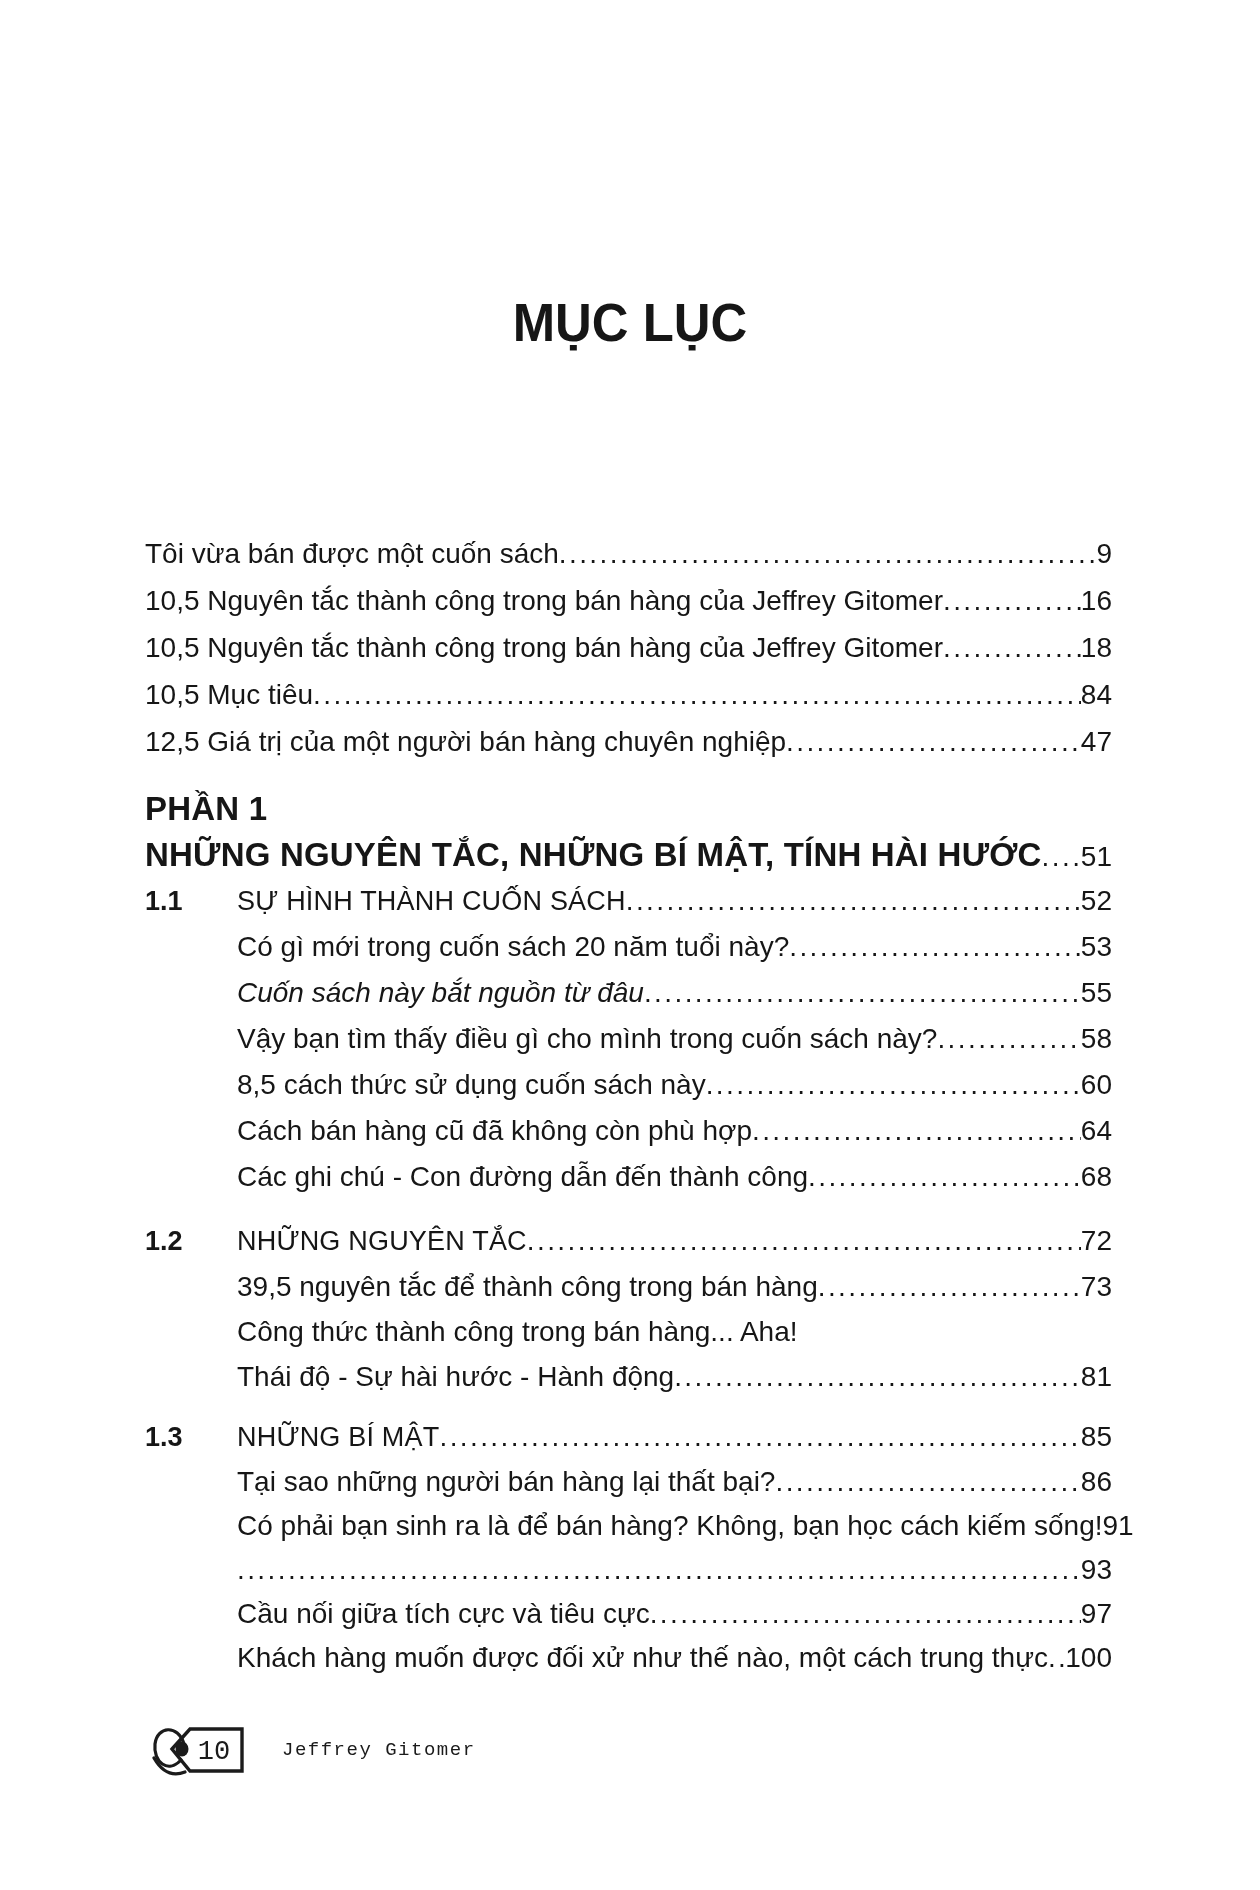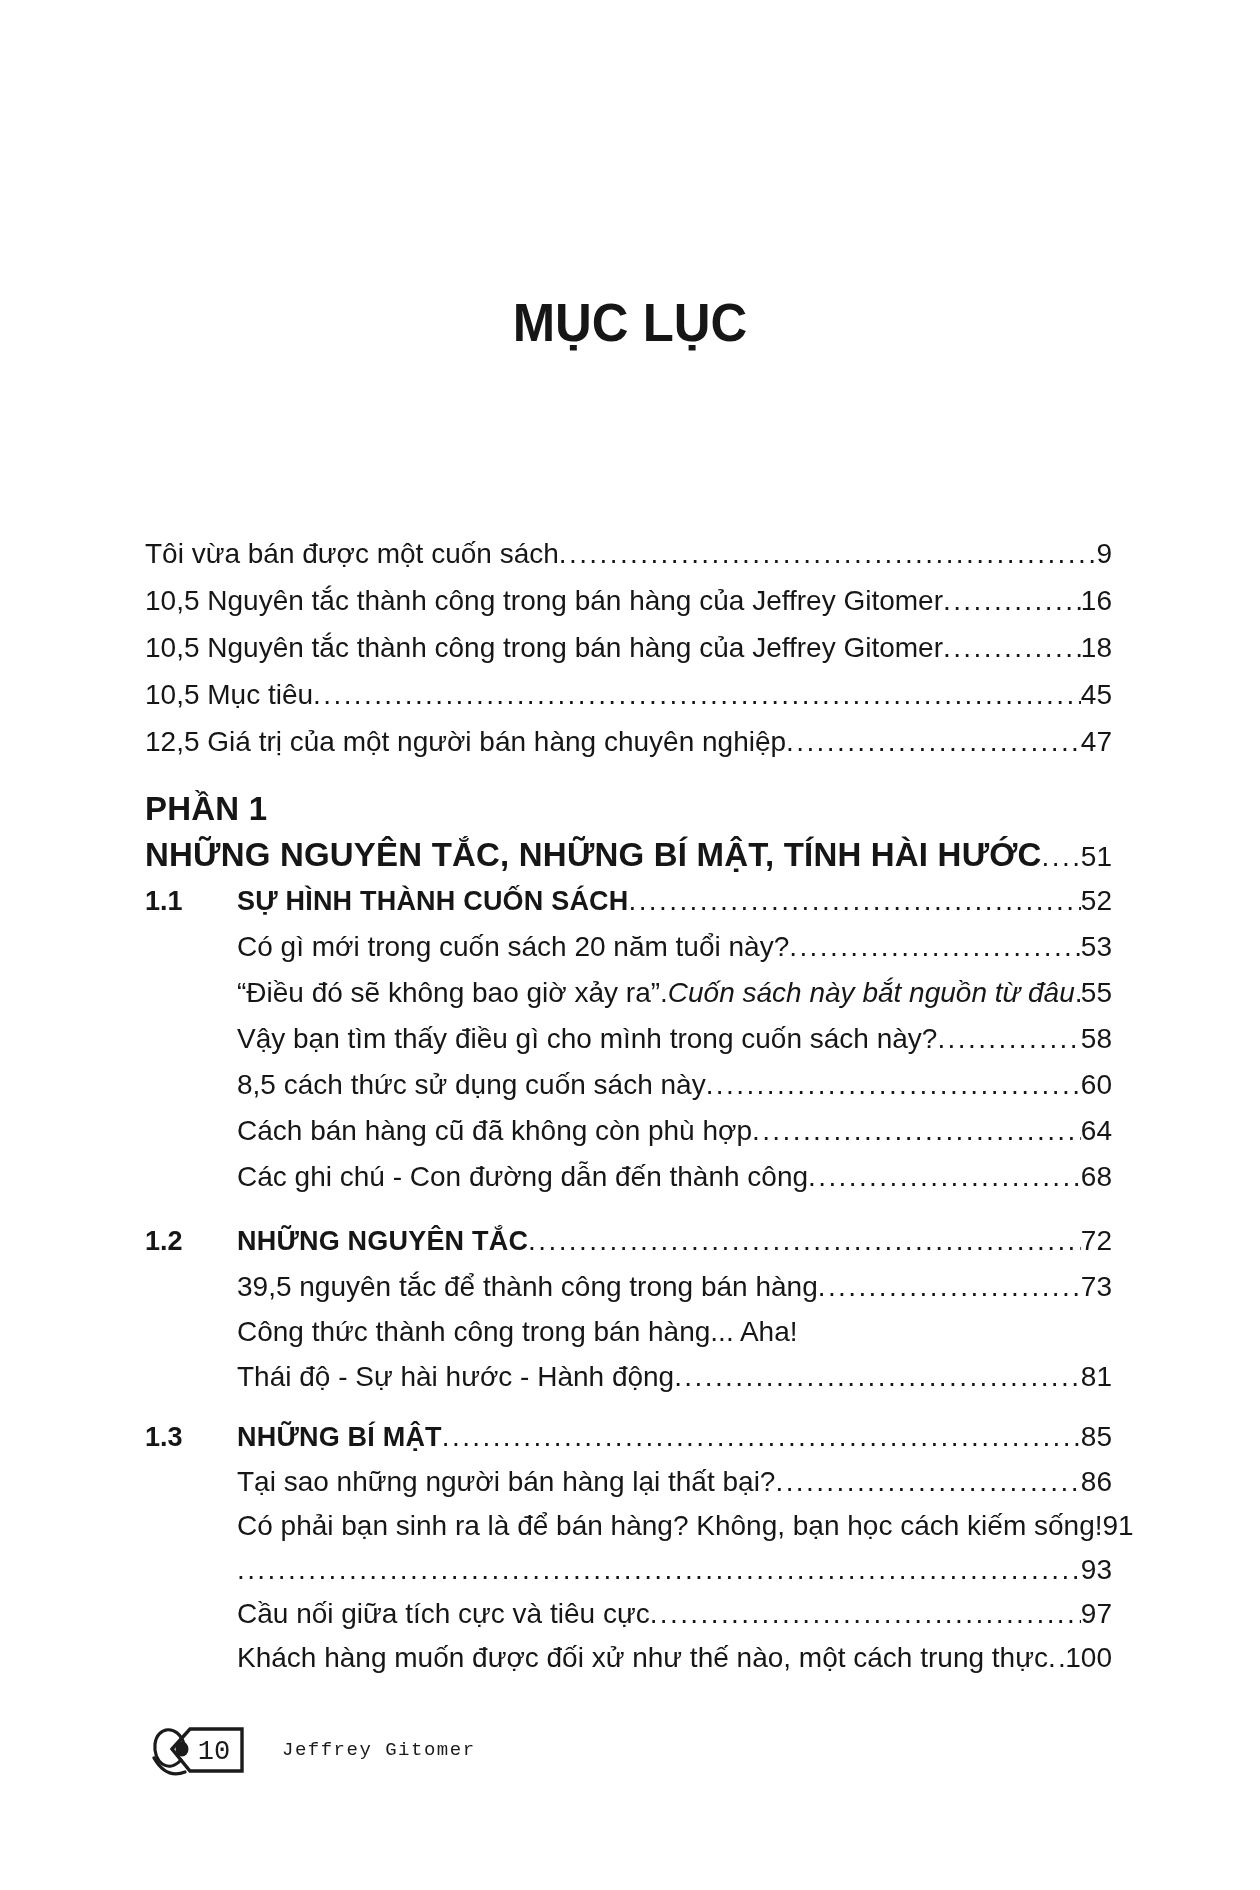--- a/index.html
+++ b/index.html
@@ -28,21 +28,21 @@
     font-weight:400;letter-spacing:2.4px;font-style:normal;
   }
   .pagenum{font-weight:400;font-size:28px;flex:0 0 auto;}
   .it{font-style:italic;}
   .part-block{margin-top:21px;}
   .part-label-row{height:46px;line-height:46px;}
   .part-title-row{height:46px;line-height:46px;}
   .part-label,.part-title{font-weight:bold;font-size:33px;letter-spacing:.2px;}
   .section-row{height:46px;line-height:46px;}
   .sec-num{flex:0 0 92px;font-weight:bold;font-size:27px;}
-  .sec-title{font-weight:bold;font-size:27px;letter-spacing:.2px;}
+  .sec-title{font-weight:normal;font-size:27px;letter-spacing:.2px;}
   .entry-row{padding-left:92px;}
   .g0 .entry-row{height:46px;line-height:46px;}
   .g1 .entry-row{height:45px;line-height:45px;}
   .g2 .entry-row{height:44px;line-height:44px;}
   .gap-s2{margin-top:18px;}
   .gap-s3{margin-top:15px;}
   .footer{
     position:absolute;left:148px;top:1718px;
     display:flex;align-items:center;gap:34px;
   }
@@ -72,21 +72,21 @@
           <span class="pagenum">16</span>
         </div>
         <div class="row ">
           <span>10,5 Nguyên tắc thành công trong bán hàng của Jeffrey Gitomer </span>
           <span class="leader">....................................................................................................................................................................................................................................................................</span>
           <span class="pagenum">18</span>
         </div>
         <div class="row ">
           <span>10,5 Mục tiêu</span>
           <span class="leader">....................................................................................................................................................................................................................................................................</span>
-          <span class="pagenum">45</span>
+          <span class="pagenum">84</span>
         </div>
         <div class="row ">
           <span>12,5 Giá trị của một người bán hàng chuyên nghiệp </span>
           <span class="leader">....................................................................................................................................................................................................................................................................</span>
           <span class="pagenum">47</span>
         </div>
       </div>
 
     <div class="part-block">
       <div class="row part-label-row">
@@ -104,21 +104,20 @@
               <span class="sec-title">SỰ HÌNH THÀNH CUỐN SÁCH</span>
               <span class="leader">....................................................................................................................................................................................................................................................................</span>
               <span class="pagenum">52</span>
             </div>
             <div class="row entry-row">
               <span>Có gì mới trong cuốn sách 20 năm tuổi này? </span>
               <span class="leader">....................................................................................................................................................................................................................................................................</span>
               <span class="pagenum">53</span>
             </div>
             <div class="row entry-row">
-              <span>“Điều đó sẽ không bao giờ xảy ra”. </span>
               <span class="it">Cuốn sách này bắt nguồn từ đâu</span>
               <span class="leader">....................................................................................................................................................................................................................................................................</span>
               <span class="pagenum">55</span>
             </div>
             <div class="row entry-row">
               <span>Vậy bạn tìm thấy điều gì cho mình trong cuốn sách này? </span>
               <span class="leader">....................................................................................................................................................................................................................................................................</span>
               <span class="pagenum">58</span>
             </div>
             <div class="row entry-row">

